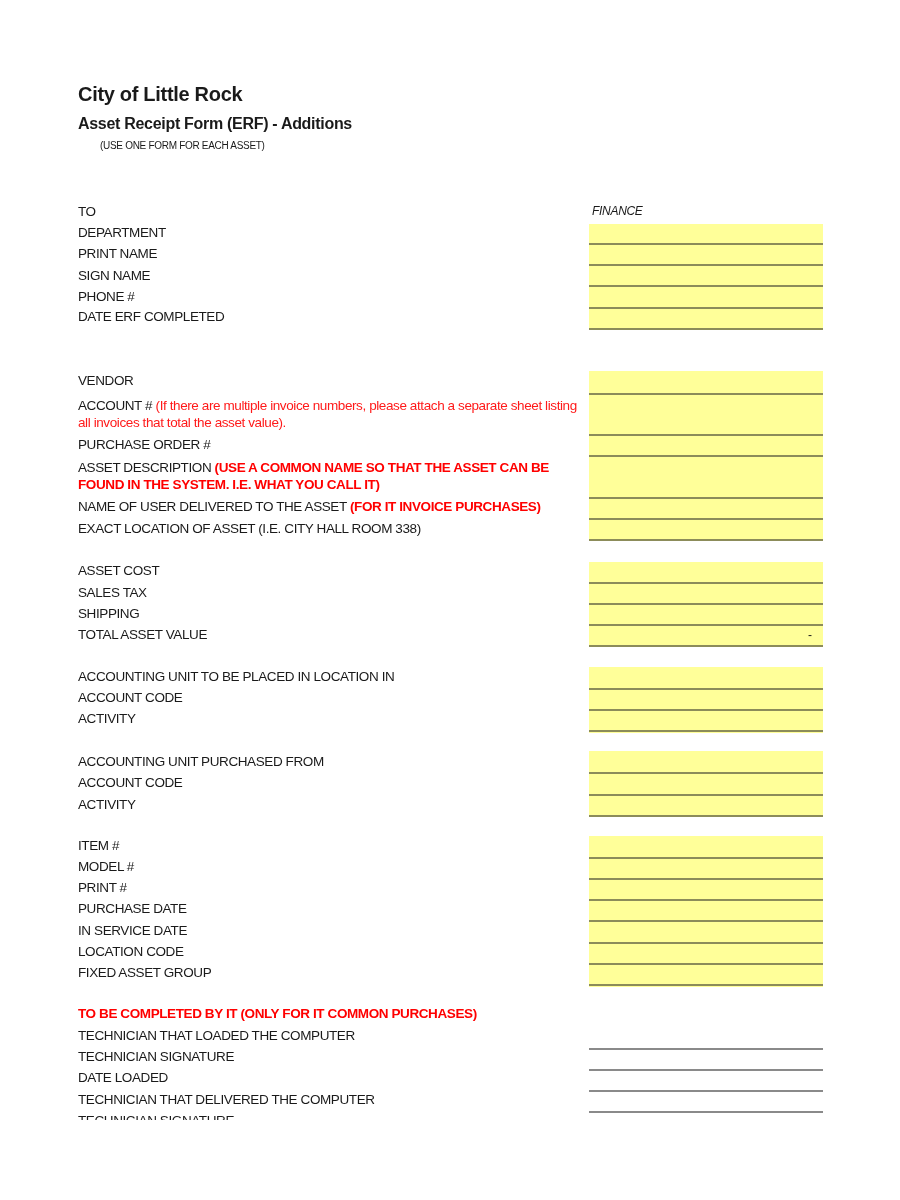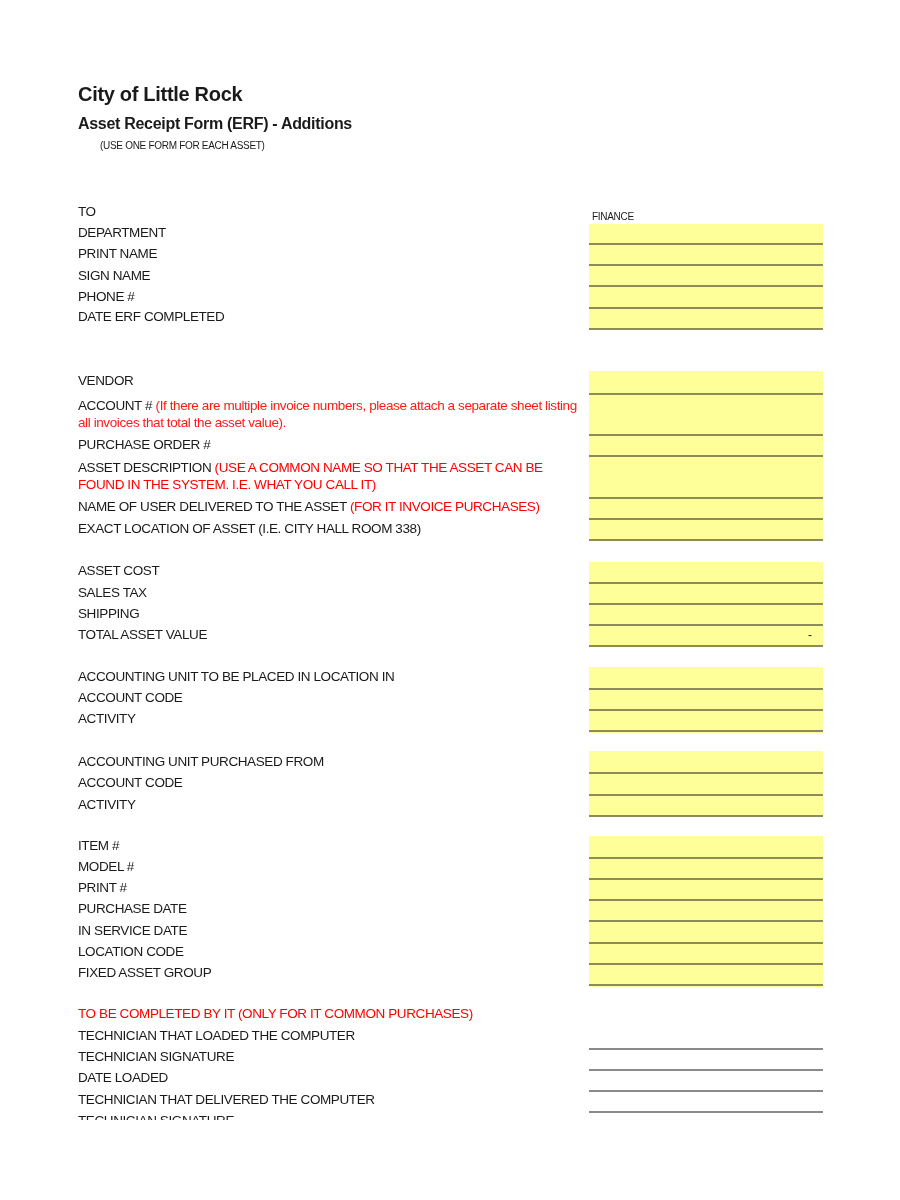--- a/index.html
+++ b/index.html
@@ -3,22 +3,22 @@
 <meta charset="utf-8">
 <style>
   html, body { margin: 0; padding: 0; background: #ffffff; }
   body { width: 900px; height: 1200px; position: relative; overflow: hidden;
          font-family: "Liberation Sans", sans-serif; color: #1a1a1a; }
   .title { position: absolute; left: 78px; top: 83px; font-size: 20px; font-weight: bold; letter-spacing: -0.3px; }
   .subtitle { position: absolute; left: 78px; top: 115px; font-size: 16px; font-weight: bold; letter-spacing: -0.3px; }
   .note { position: absolute; left: 66px; top: 140px; font-size: 10px; letter-spacing: -0.3px; margin-left: 34px; }
   .lbl { position: absolute; left: 78px; font-size: 13.5px; letter-spacing: -0.4px; white-space: nowrap; line-height: 17px; }
   .red { color: #ff1a1a; }
-  .redb { color: #ff0000; font-weight: normal; text-align: right; }
-  .finance { position: absolute; left: 592px; top: 211px; font-size: 10px; letter-spacing: -0.3px; }
+  .redb { color: #ff0000; font-weight: bold; text-align: right; }
+  .finance { position: absolute; left: 592px; top: 204px; font-size: 12px; letter-spacing: -0.3px; font-style: italic; }
   .ybox { position: absolute; left: 589px; width: 234px; background: #ffff99; }
   .line { position: absolute; left: 589px; width: 234px; height: 2px; background: #8c8c5a; }
   .wline { position: absolute; left: 589px; width: 234px; height: 2px; background: #8a8a8a; }
   .dash { position: absolute; left: 808px; top: 628px; font-size: 12px; }
 </style>
 </head>
 <body>
 
 <div>
   <div class="title">City of Little Rock</div>

